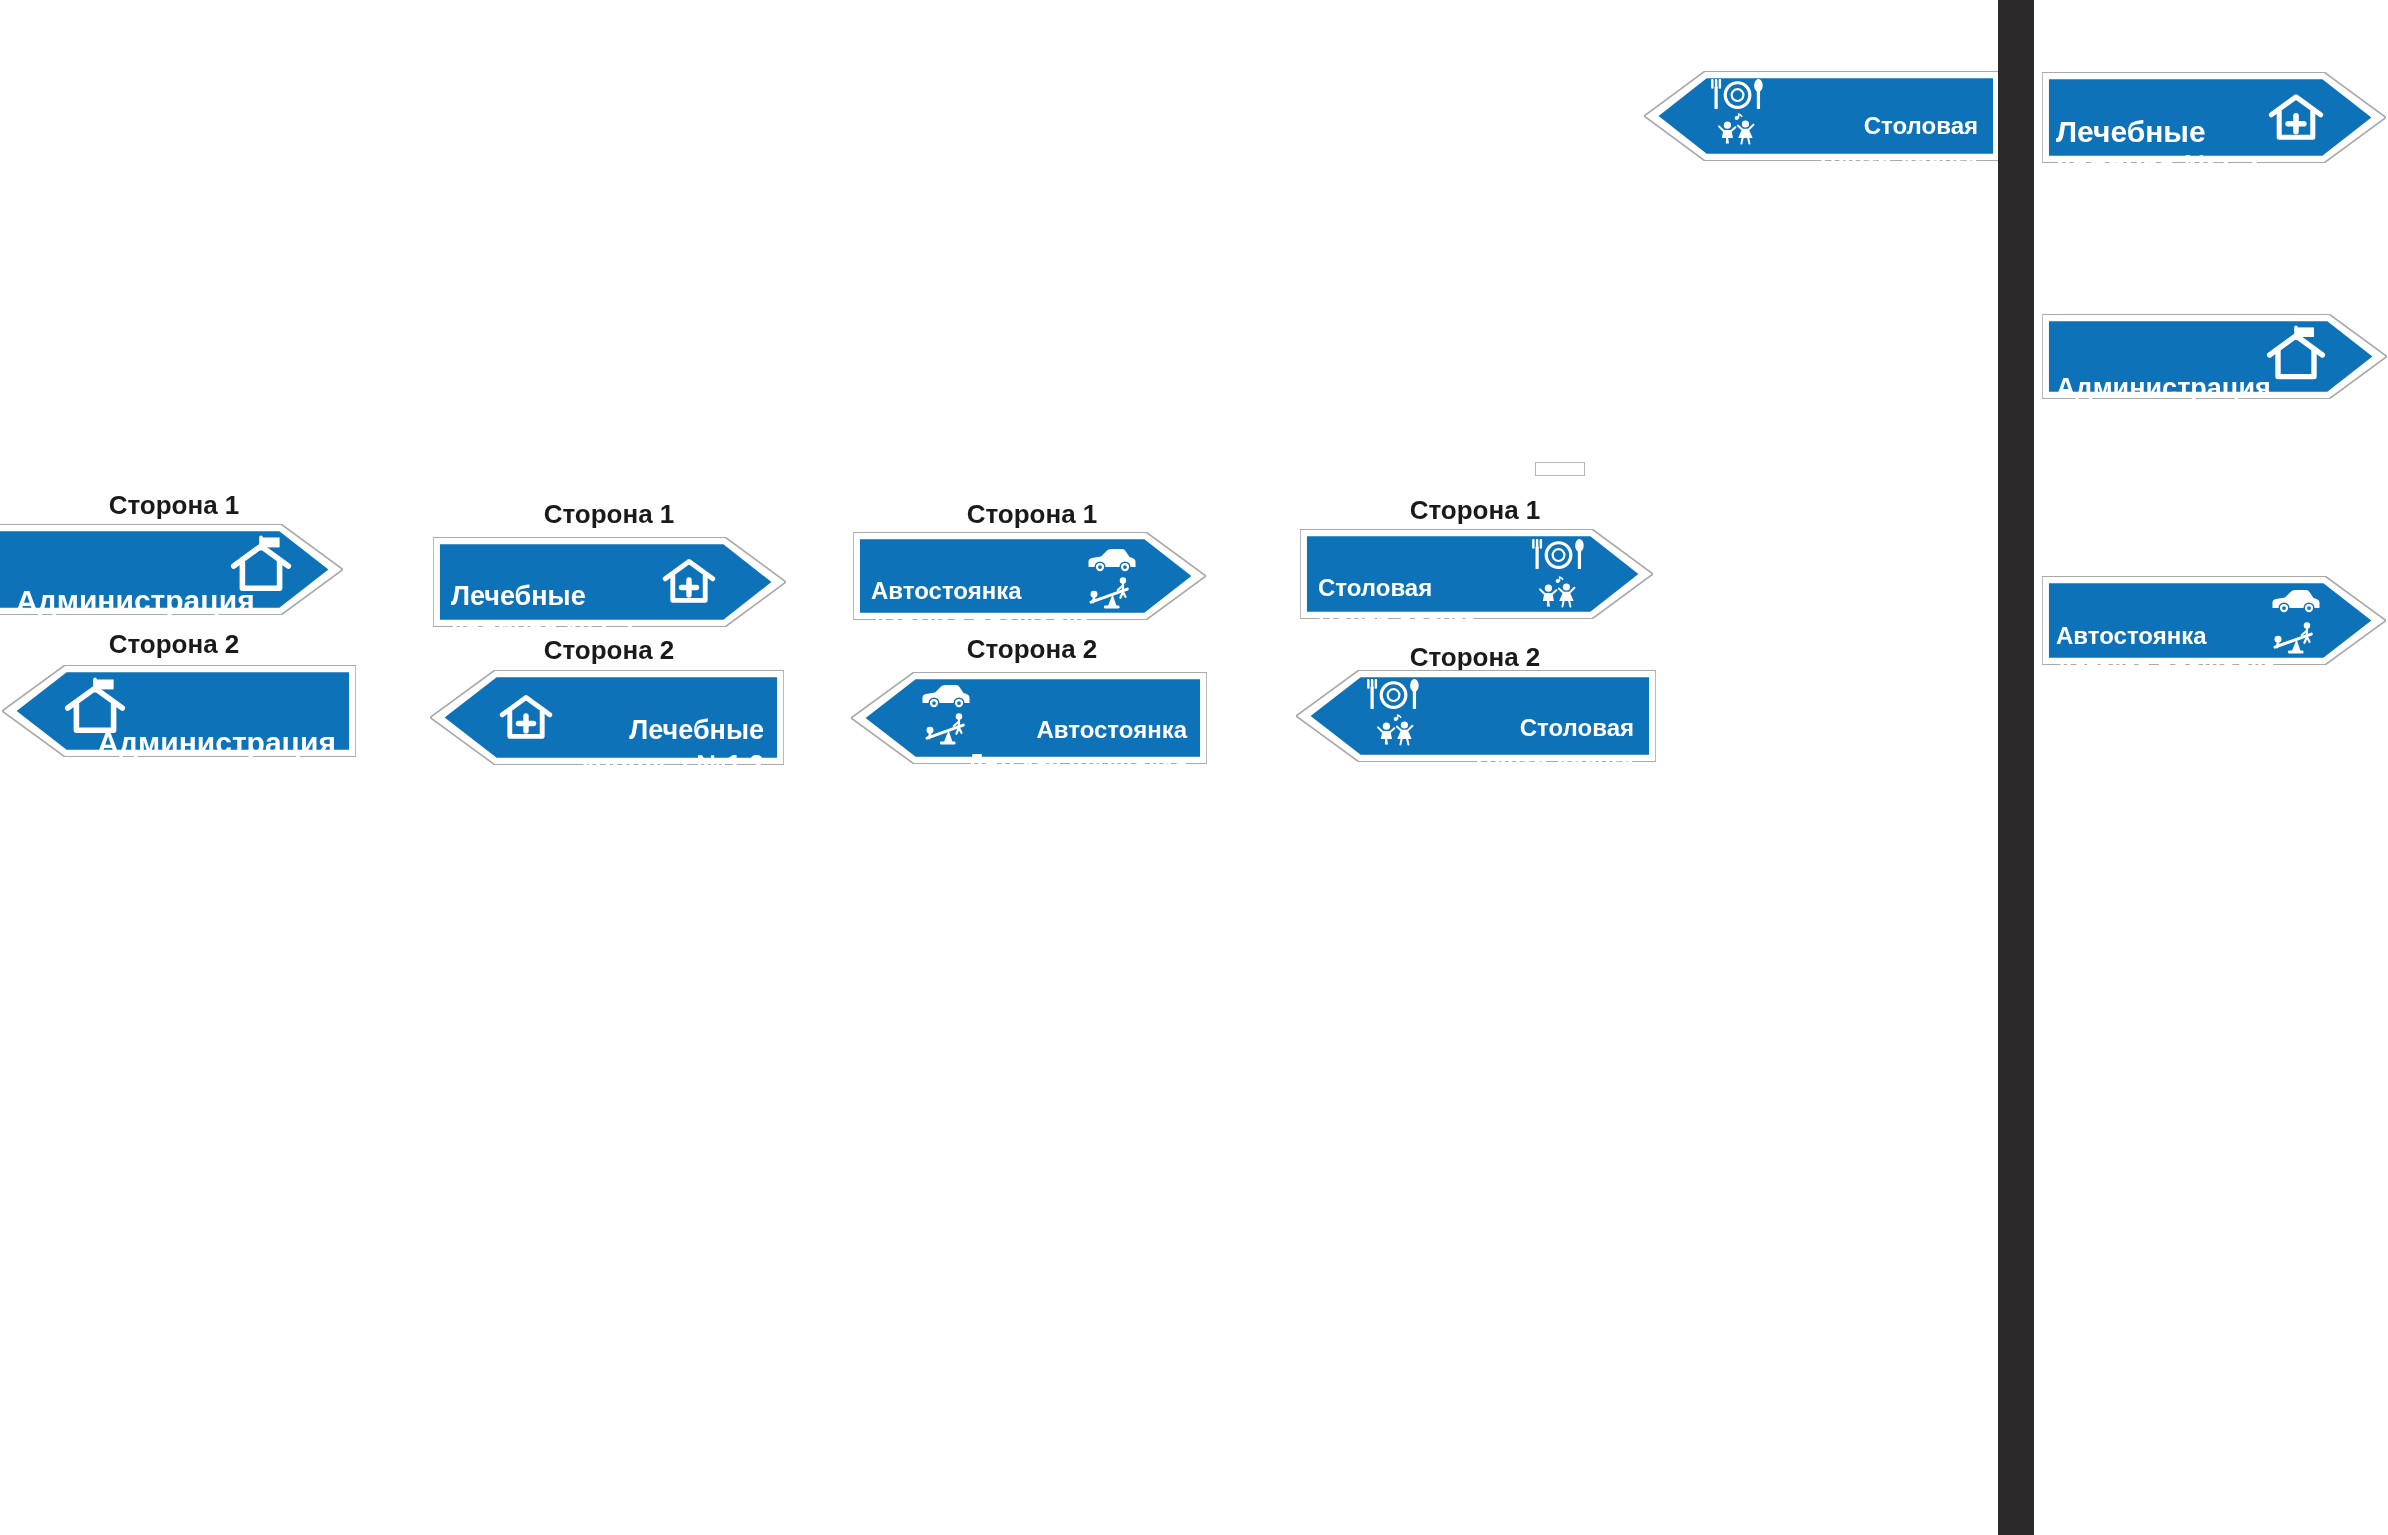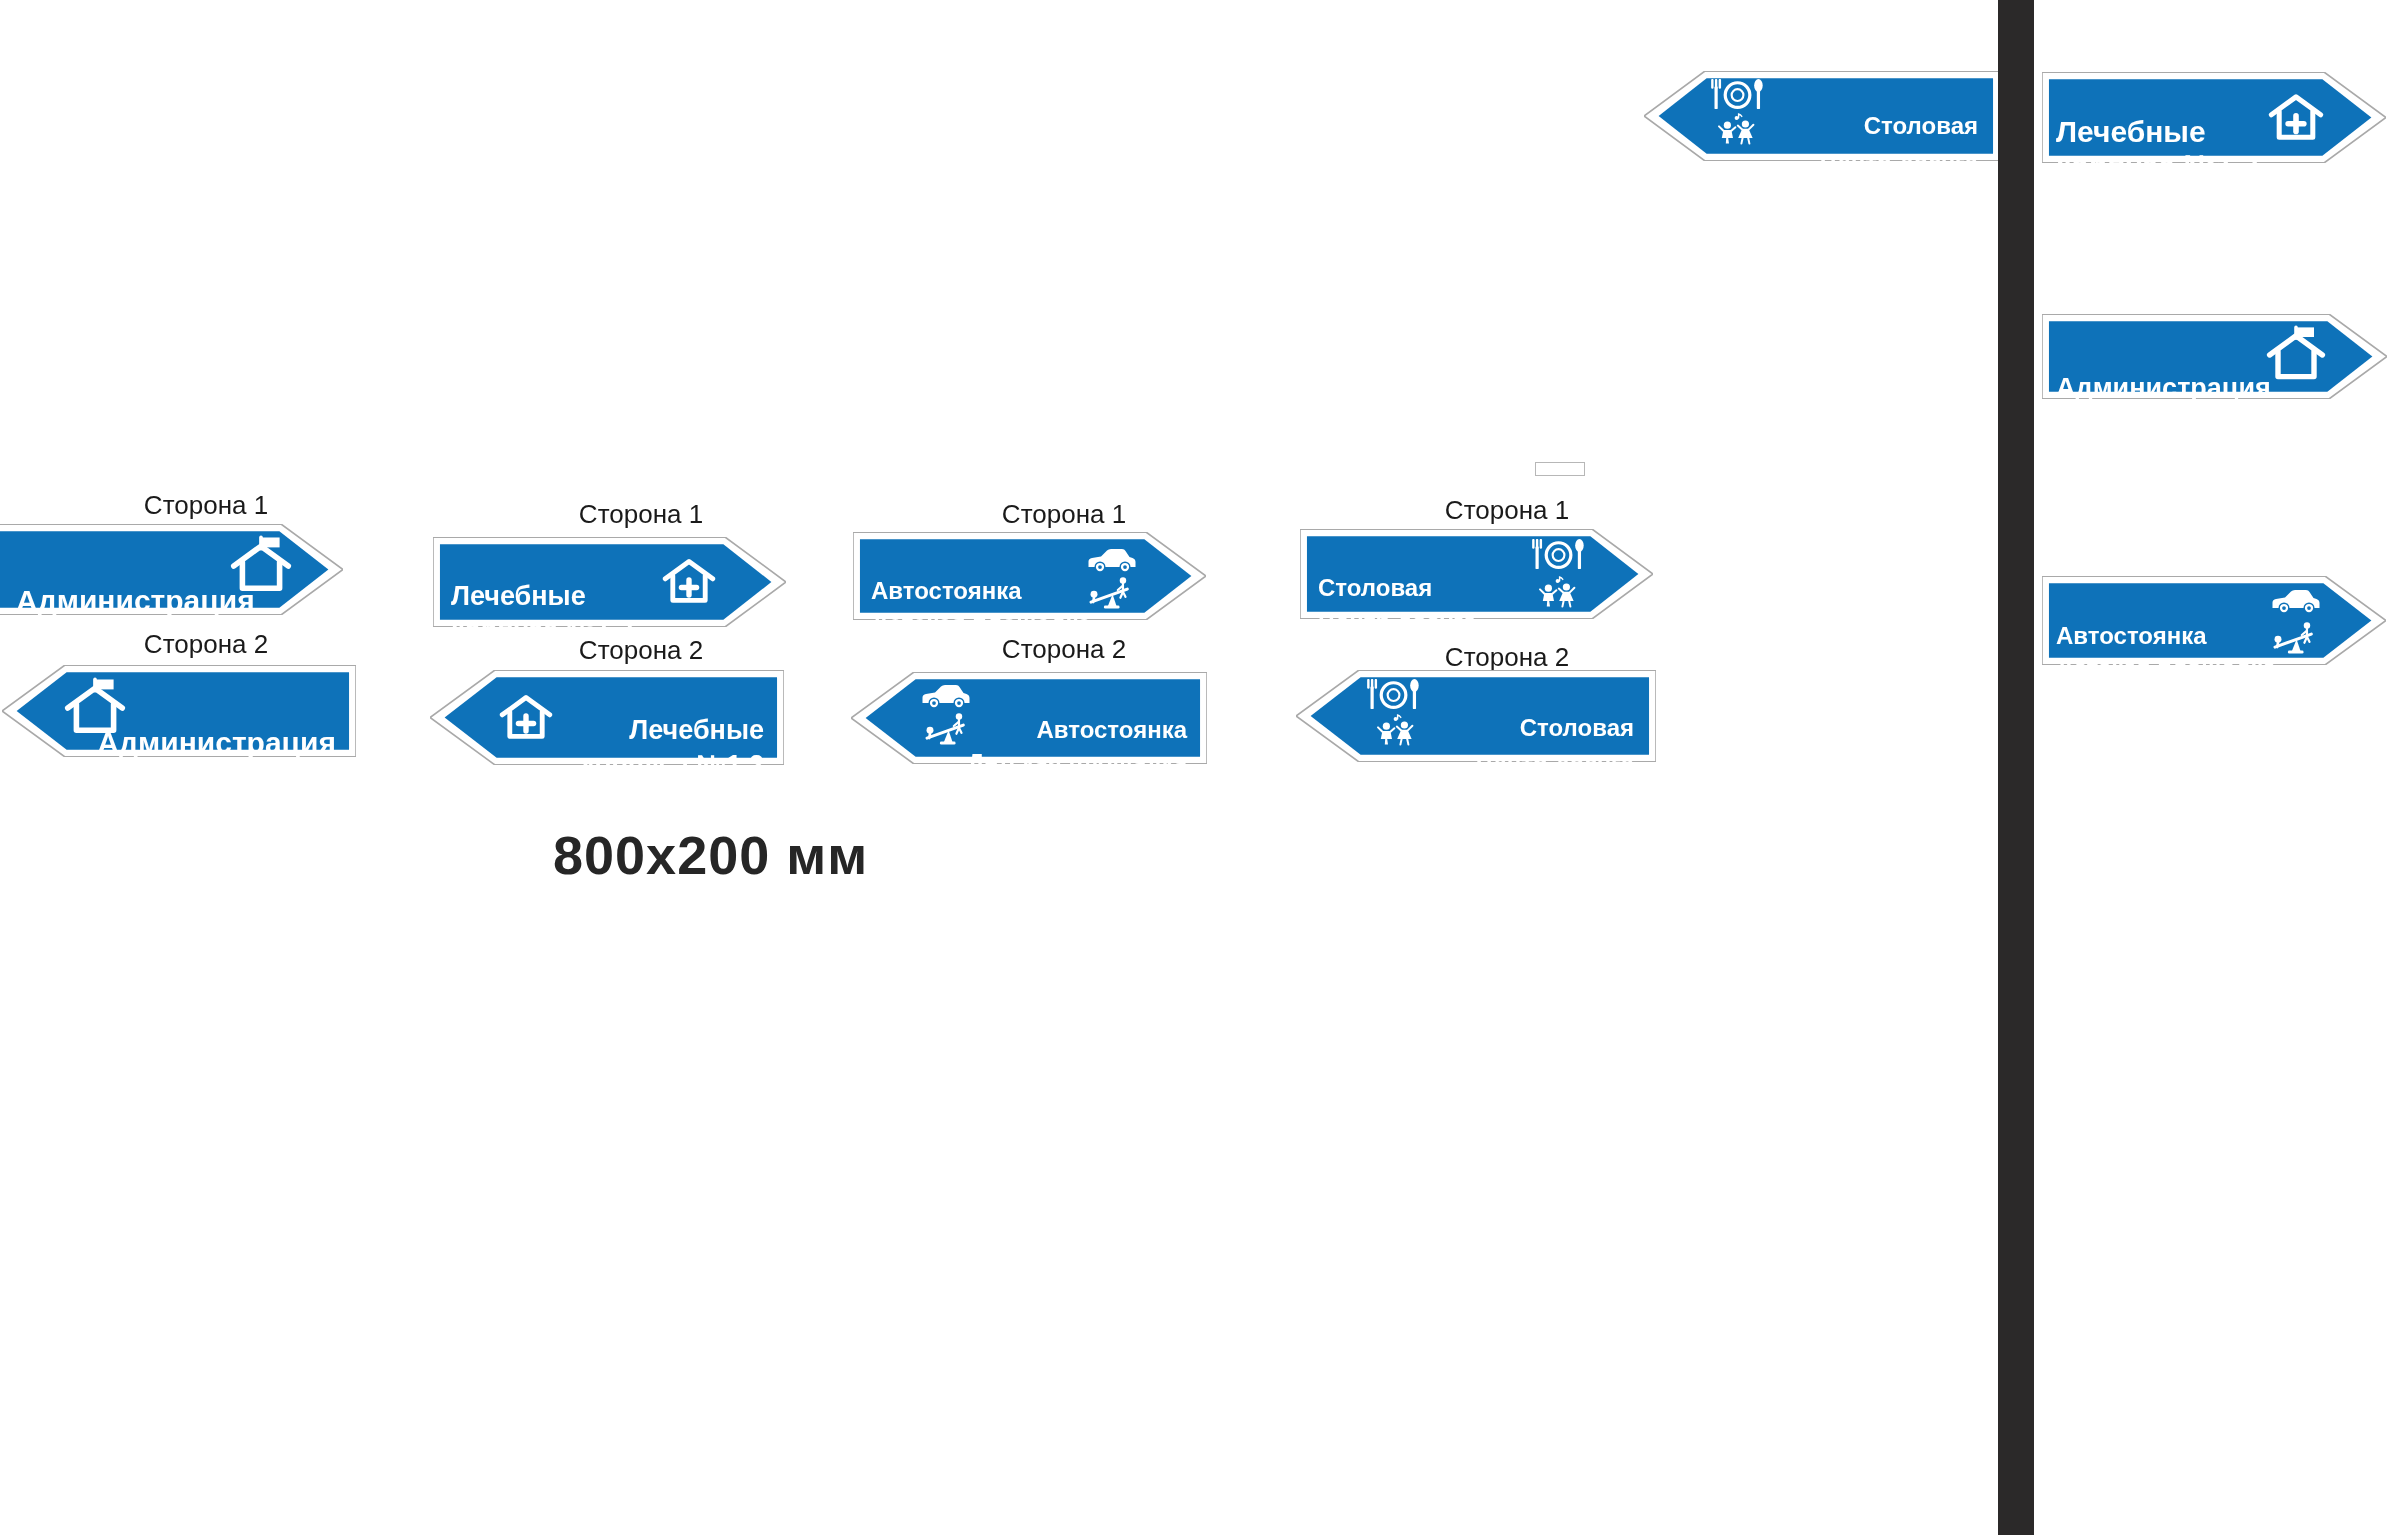--- a/index.html
+++ b/index.html
@@ -2,22 +2,22 @@
 <html><head>
 <meta charset="utf-8">
 <style>
   html,body{margin:0;padding:0;background:#ffffff;}
   .canvas{position:relative;width:2388px;height:1535px;background:#ffffff;overflow:hidden;
           font-family:"Liberation Sans",sans-serif;}
   .pole{position:absolute;top:0;height:1535px;}
   .marker-box{position:absolute;background:#ffffff;border:1px solid #b7b7b7;box-sizing:border-box;}
   .size-label{position:absolute;left:553px;top:824px;font-weight:700;font-size:54px;color:#262626;
               letter-spacing:1px;white-space:nowrap;}
-  .side-label{position:absolute;transform:translateX(-50%);font-weight:400;font-size:26px;
-              color:#1a1a1a;white-space:nowrap;margin-left:32px;}
+  .side-label{position:absolute;transform:translateX(-50%);font-weight:700;font-size:26px;
+              color:#1a1a1a;white-space:nowrap;}
   .sign{position:absolute;}
   .sign svg.shape{position:absolute;left:0;top:0;}
   .sign-line{position:absolute;left:0;right:0;transform:translateY(-50%);color:#ffffff;
              font-weight:700;line-height:1;white-space:nowrap;margin-top:32px;}
   .icon{position:absolute;}
   .defs-hidden{position:absolute;width:0;height:0;overflow:hidden;}
 </style>
 </head>
 <body>
 
@@ -248,15 +248,14 @@
         <svg class="icon" width="50" height="30" style="left: 229px; top: 9px;" viewBox="0 0 50 30">
           <use href="#car-icon" xlink:href="#car-icon"></use>
         </svg>
         <svg class="icon" width="44" height="32" style="left: 230px; top: 46px;" viewBox="0 0 44 32">
           <use href="#seesaw-icon" xlink:href="#seesaw-icon"></use>
         </svg>
       </div>
     </div>
   <div class="pole" style="left: 1998px; width: 36px; background: rgb(43, 41, 41);"></div>
   <div class="marker-box" style="left: 1535px; top: 462px; width: 50px; height: 14px;"></div>
-  <div class="size-label">800x200 мм</div>
 </div>
 
 
 </body></html>

